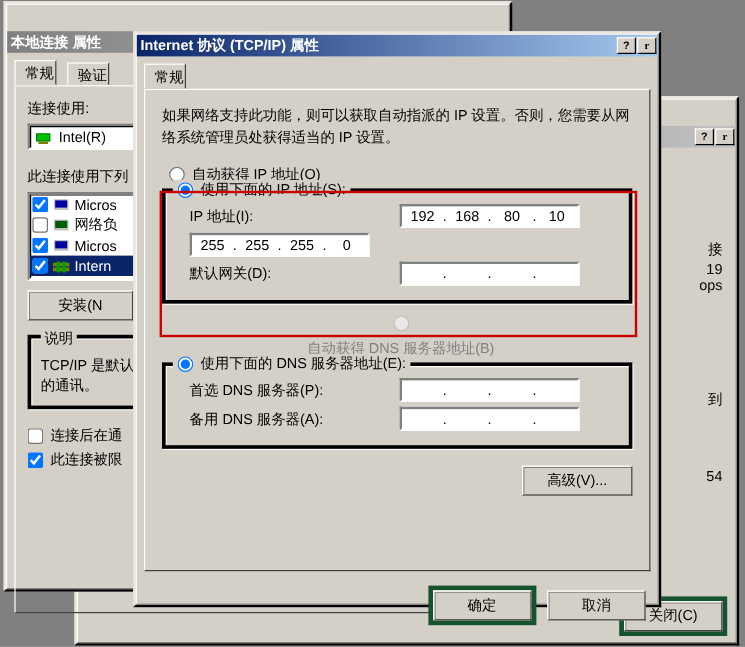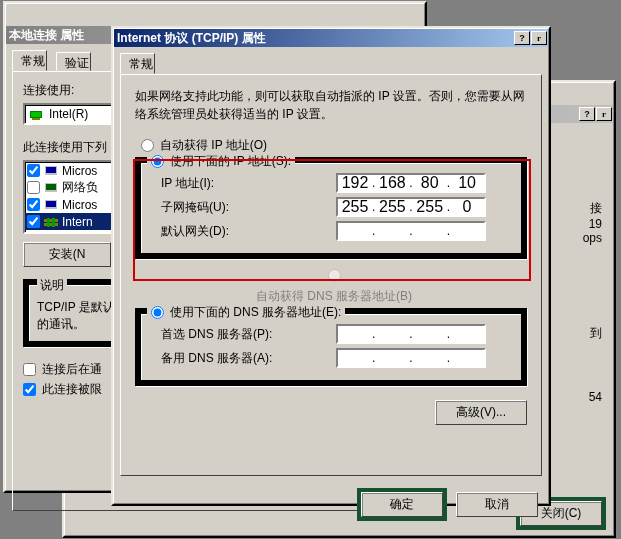--- a/index.html
+++ b/index.html
@@ -56,21 +56,21 @@
   }
   .tab.active { top:0;height:21px;z-index:2;border-bottom:1px solid #d4d0c8; }
   .tabpanel {
     margin:0 6px 6px 6px;
     border:1px solid;border-color:#fff #404040 #404040 #fff;
     position:relative;
   }
   
   .group {
     position:relative;margin:8px;
-    border:6px solid #000000;
+    border:3px solid #000000;
     box-shadow:1px 1px 0 #fff inset, 1px 1px 0 #fff;
     padding:14px 8px 8px 8px;
   }
   .group-title {
     position:absolute;top:-8px;left:8px;background:#d4d0c8;padding:0 3px;
   }
   
   .btn {
     background:#d4d0c8;
     border:1px solid;border-color:#fff #404040 #404040 #fff;
@@ -92,21 +92,21 @@
   .radio-row input{margin:0;}
   .disabled { color:#808080;flex-direction:column; }
   .field-row { display:flex;align-items:center;margin:4px 0 4px 12px; }
   .field-row label { width:175px; }
   .ip-box {
     display:flex;width:150px;height:20px;
     background:#fff;
     border:2px solid;border-color:#808080 #fff #fff #808080;
     align-items:center;
   }
-  .ip-box .oct { flex:1;text-align:center;font-family:inherit;border:none;height:16px;font-size:16px;width:10px;background:transparent; }
+  .ip-box .oct { flex:1;text-align:center;font-family:inherit;border:none;height:16px;font-size:12px;width:10px;background:transparent; }
   .ip-box .dot { color:#000; }
   .hl-red { position:absolute;border:2px solid #c00;pointer-events:none; }
 </style>
 </head>
 <body>
 
 <div class="win" style="left:62px;top:80px;width:554px;height:458px;">
   <div class="win-inner">
     <div class="titlebar titlebar-inactive">
       <span class="t-text"></span>
@@ -247,21 +247,20 @@
                 <input class="oct" value="192" style="">
                   <span class="dot">.</span>
                 <input class="oct" value="168" style="">
                   <span class="dot">.</span>
                 <input class="oct" value="80" style="">
                   <span class="dot">.</span>
                 <input class="oct" value="10" style="">
               </div>
             </div>
             <div class="field-row">
-              <label>子网掩码(U):</label>
               <div class="ip-box">
                 <input class="oct" value="255" style="">
                   <span class="dot">.</span>
                 <input class="oct" value="255" style="">
                   <span class="dot">.</span>
                 <input class="oct" value="255" style="">
                   <span class="dot">.</span>
                 <input class="oct" value="0" style="">
               </div>
             </div>

